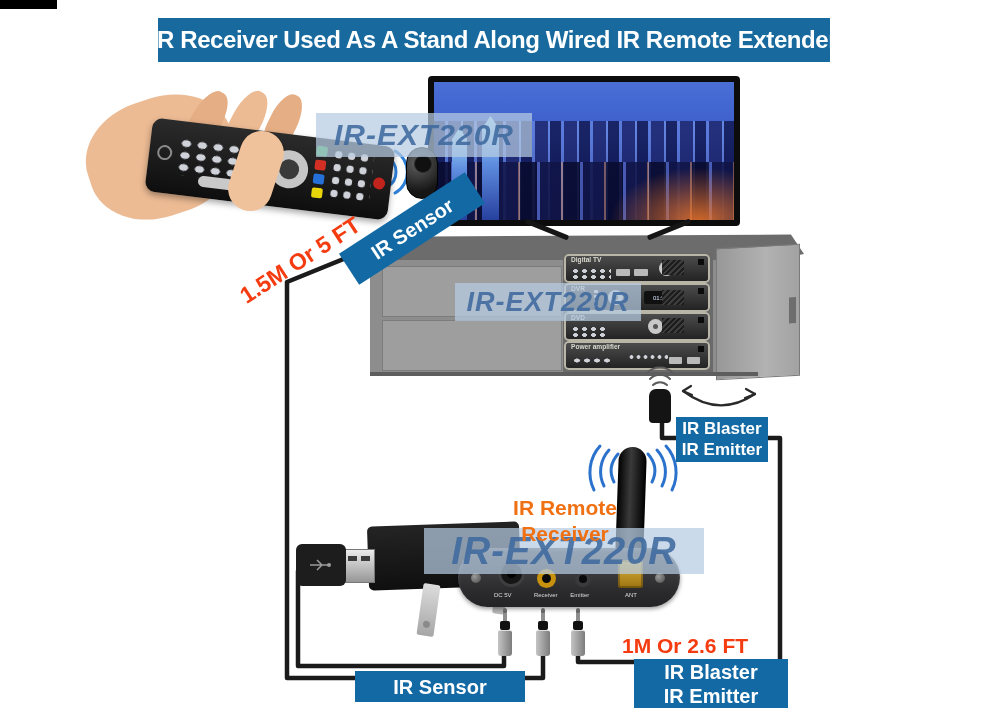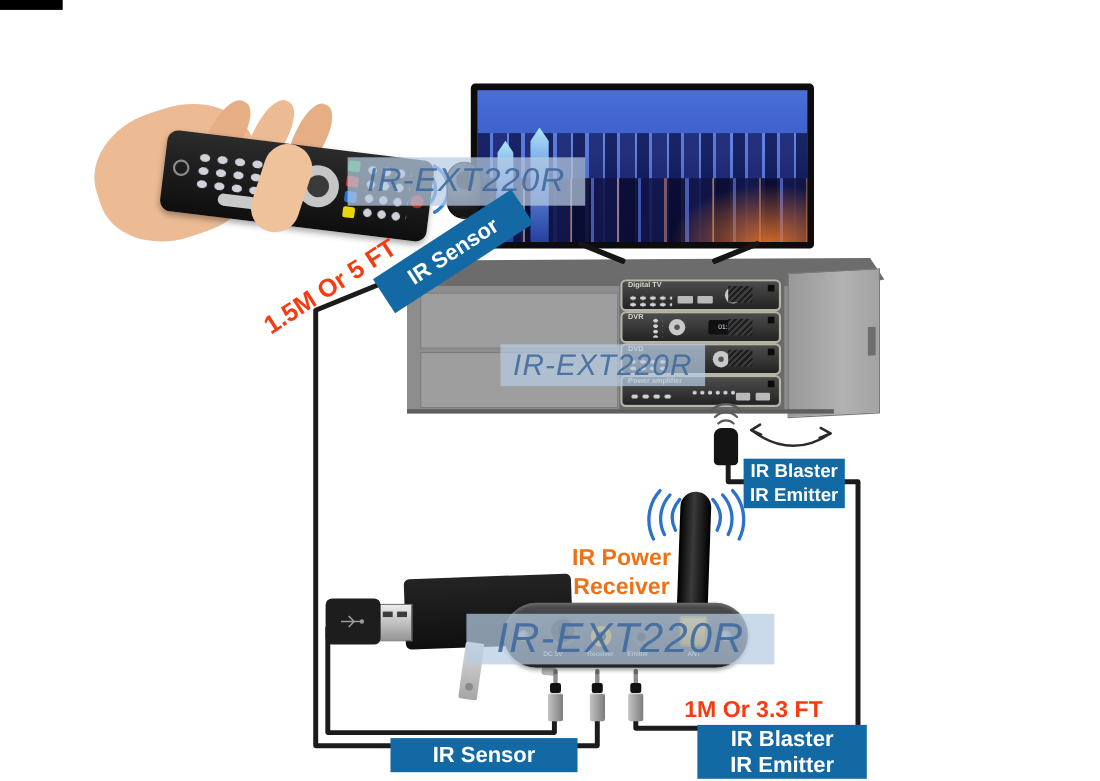--- a/index.html
+++ b/index.html
@@ -15,22 +15,22 @@
             letter-spacing:-0.4px;white-space:nowrap;}
   .corner-strip{left:0;top:0;width:57px;height:9px;background:#000;}
 
   
   .bluelbl{background:#1269a4;color:#fff;font-weight:bold;display:flex;flex-direction:column;
            align-items:center;justify-content:center;text-align:center;line-height:1.2;}
   .redtxt{color:#f53b10;font-weight:bold;white-space:nowrap;}
   .orangetxt{color:#ef7113;font-weight:bold;white-space:nowrap;text-align:center;}
 
   
-  .wm{background:rgba(183,204,226,.72);color:rgba(62,105,158,.88);font-style:italic;font-weight:normal;
-      display:flex;align-items:center;justify-content:center;letter-spacing:1px;white-space:nowrap;margin-top:30px;}
+  .wm{background:rgba(183,204,226,.72);color:rgba(62,105,158,.88);font-style:italic;font-weight:bold;
+      display:flex;align-items:center;justify-content:center;letter-spacing:1px;white-space:nowrap;}
 
   
   .skin{background:#ecbb94;border-radius:45%;}
   
   .remote{left:148px;top:132px;width:244px;height:74px;background:linear-gradient(180deg,#2b2b2b,#0e0e0e);
           border-radius:10px;transform:rotate(7deg);box-shadow:0 3px 6px rgba(0,0,0,.35);}
   .bgrid{position:absolute;background-image:radial-gradient(#cfd2d8 38%,transparent 44%);}
   .pillbtn{position:absolute;background:#c9c9c9;border-radius:6px;}
   .dpad{position:absolute;width:38px;height:38px;border-radius:50%;border:9px solid #c6c6c6;background:#3a3a3a;box-sizing:border-box;}
   .cbtn{position:absolute;width:11px;height:10px;border-radius:2px;}
@@ -110,20 +110,21 @@
   .plug .body{position:absolute;left:2px;top:22px;width:14px;height:26px;border-radius:2px 2px 3px 3px;
               background:linear-gradient(90deg,#c4c4c4,#7c7c7c);border-top:1px solid #ddd;box-sizing:border-box;}
 </style>
 </head>
 <body>
 
 <div class="canvas">
 
   <div class="abs corner-strip z6"></div>
 
+  <div class="abs titlebar z6">IR Receiver Used As A Stand Along Wired IR Remote Extender</div>
 
   <div class="abs cab-top z1"></div>
   <div class="abs cab-front z1">
     <div class="drawer" style="top:6px"></div>
     <div class="drawer" style="top:60px"></div>
 
     <div class="bay">
 
       <div class="dev" style="top:3px">
         <span class="devname">Digital TV</span>
@@ -317,25 +318,25 @@
 
   <div class="abs bluelbl z6" style="left:337px;top:210px;width:150px;height:37px;font-size:20px;transform:rotate(-33deg)">IR Sensor</div>
 
   <div class="abs bluelbl z6" style="left:676px;top:417px;width:92px;height:45px;font-size:17px">
     <span>IR Blaster</span>
     <span>IR Emitter</span>
   </div>
 
 
   <div class="abs orangetxt z6" style="left:505px;top:495px;width:120px;font-size:21px;line-height:1.25">
-    <div>IR Power</div>
+    <div>IR Remote</div>
     <div>Receiver</div>
   </div>
 
-  <div class="abs redtxt z6" style="left:622px;top:634px;font-size:21px">1M Or 3.3 FT</div>
+  <div class="abs redtxt z6" style="left:622px;top:634px;font-size:21px">1M Or 2.6 FT</div>
 
   <div class="abs bluelbl z6" style="left:634px;top:659px;width:154px;height:49px;font-size:20px">
     <span>IR Blaster</span>
     <span>IR Emitter</span>
   </div>
 
   <div class="abs bluelbl z6" style="left:355px;top:671px;width:170px;height:31px;font-size:20px">IR Sensor</div>
 
 </div>
 

